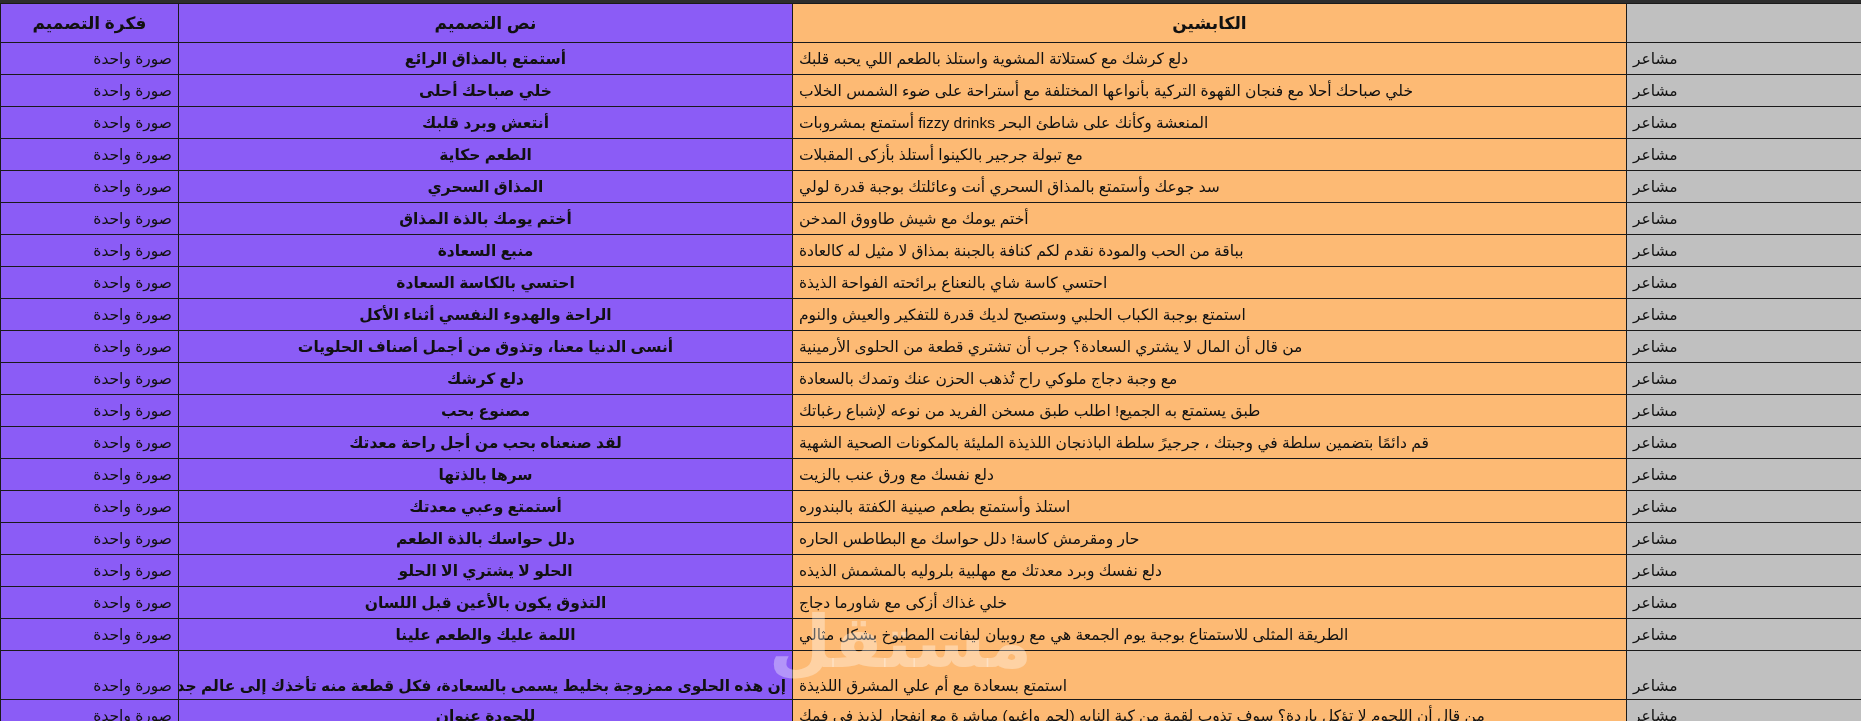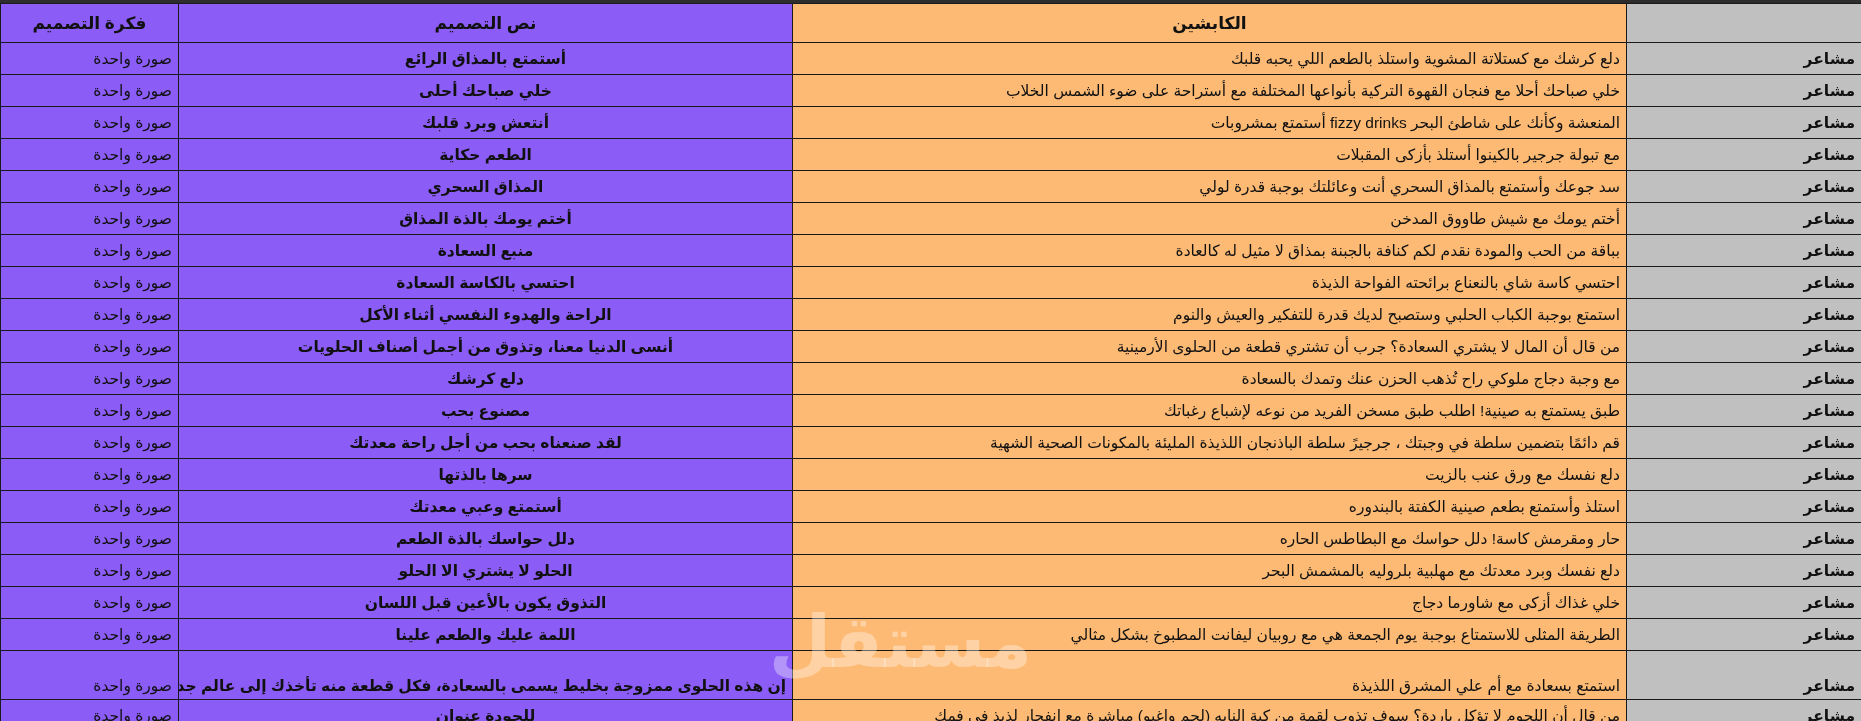--- a/index.html
+++ b/index.html
@@ -44,22 +44,22 @@
     tr.hdr th { height: 38px; font-size: 17px; font-weight: bold; }
     tr.row td { height: 31px; font-size: 15.5px; }
     tr.row.tall td { height: 44px; vertical-align: bottom; padding-bottom: 4px; }
 
     .bg-yellow { background: #8b5cf6; }
     .bg-cyan { background: #fdba74; }
     .bg-gray { background: #c0c0c0; }
 
     td.idea { font-weight: normal; font-size: 15px; }
     td.dtext { text-align: center; font-weight: bold; font-size: 15.5px; }
-    td.caption { text-align: right; font-weight: normal; font-size: 15.5px; }
-    td.cat { text-align: right; font-weight: bold; font-size: 17px; }
+    td.caption { text-align: left; font-weight: normal; font-size: 15.5px; }
+    td.cat { text-align: left; font-weight: normal; font-size: 17px; }
     th { text-align: center; }
 
     .watermark {
       position: absolute;
       left: 832px;
       top: 612px;
       width: 200px;
       pointer-events: none;
       text-align: center;
       color: rgba(255,255,255,0.35);
@@ -162,21 +162,21 @@
       </tr>
       <tr class="row">
         <td class="bg-yellow idea">صورة واحدة</td>
         <td class="bg-yellow dtext">دلع كرشك</td>
         <td class="bg-cyan caption">مع وجبة دجاج ملوكي راح تُذهب الحزن عنك وتمدك بالسعادة</td>
         <td class="bg-gray cat">مشاعر</td>
       </tr>
       <tr class="row">
         <td class="bg-yellow idea">صورة واحدة</td>
         <td class="bg-yellow dtext">مصنوع بحب</td>
-        <td class="bg-cyan caption">طبق يستمتع به صينية! اطلب طبق مسخن الفريد من نوعه لإشباع رغباتك</td>
+        <td class="bg-cyan caption">طبق يستمتع به الجميع! اطلب طبق مسخن الفريد من نوعه لإشباع رغباتك</td>
         <td class="bg-gray cat">مشاعر</td>
       </tr>
       <tr class="row">
         <td class="bg-yellow idea">صورة واحدة</td>
         <td class="bg-yellow dtext">لقد صنعناه بحب من أجل راحة معدتك</td>
         <td class="bg-cyan caption">قم دائمًا بتضمين سلطة في وجبتك ، جرجيرً سلطة الباذنجان اللذيذة المليئة بالمكونات الصحية الشهية</td>
         <td class="bg-gray cat">مشاعر</td>
       </tr>
       <tr class="row">
         <td class="bg-yellow idea">صورة واحدة</td>
@@ -192,21 +192,21 @@
       </tr>
       <tr class="row">
         <td class="bg-yellow idea">صورة واحدة</td>
         <td class="bg-yellow dtext">دلل حواسك بالذة الطعم</td>
         <td class="bg-cyan caption">حار ومقرمش كاسة! دلل حواسك مع البطاطس الحاره</td>
         <td class="bg-gray cat">مشاعر</td>
       </tr>
       <tr class="row">
         <td class="bg-yellow idea">صورة واحدة</td>
         <td class="bg-yellow dtext">الحلو لا يشتري الا الحلو</td>
-        <td class="bg-cyan caption">دلع نفسك وبرد معدتك مع مهلبية بلروليه بالمشمش البحر</td>
+        <td class="bg-cyan caption">دلع نفسك وبرد معدتك مع مهلبية بلروليه بالمشمش الذيذه</td>
         <td class="bg-gray cat">مشاعر</td>
       </tr>
       <tr class="row">
         <td class="bg-yellow idea">صورة واحدة</td>
         <td class="bg-yellow dtext">التذوق يكون بالأعين قبل اللسان</td>
         <td class="bg-cyan caption">خلي غذاك أزكى مع شاورما دجاج</td>
         <td class="bg-gray cat">مشاعر</td>
       </tr>
       <tr class="row">
         <td class="bg-yellow idea">صورة واحدة</td>

